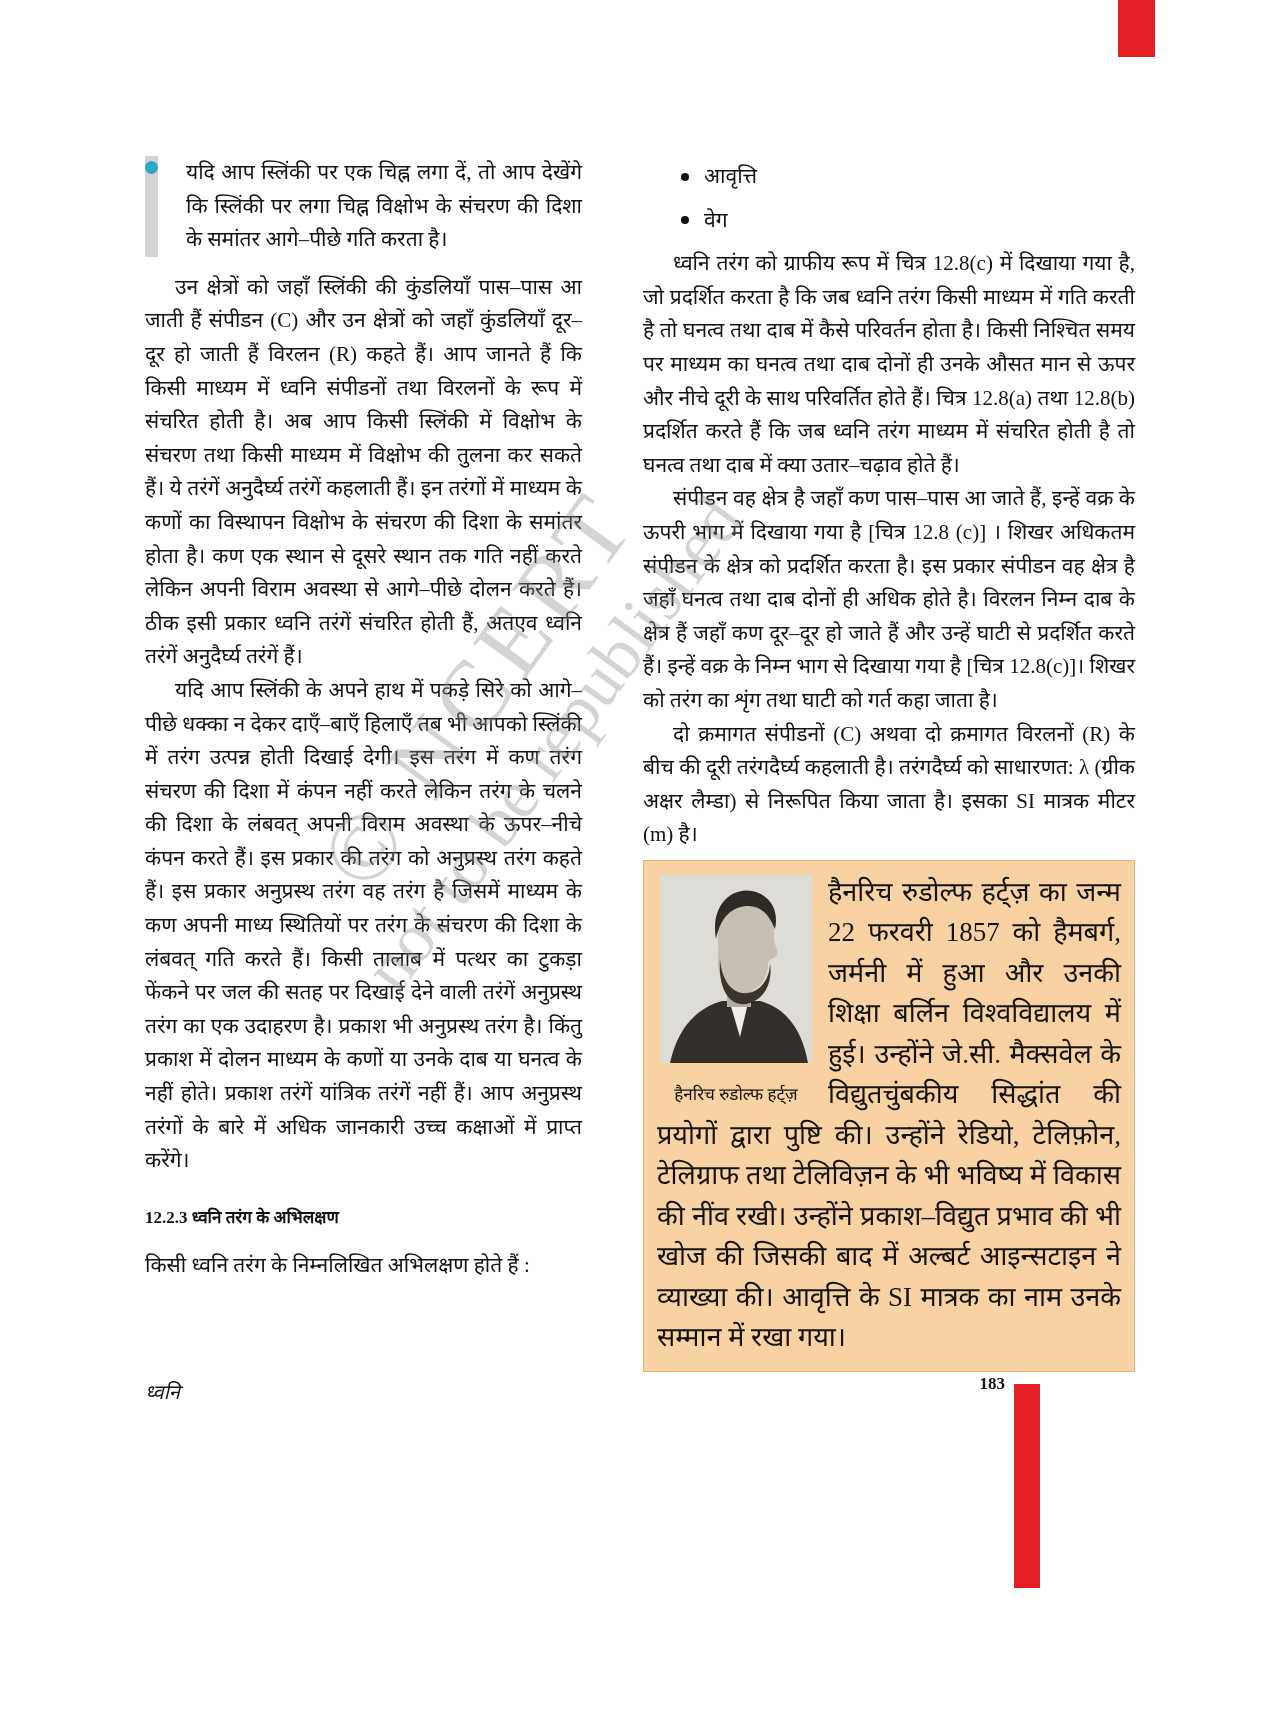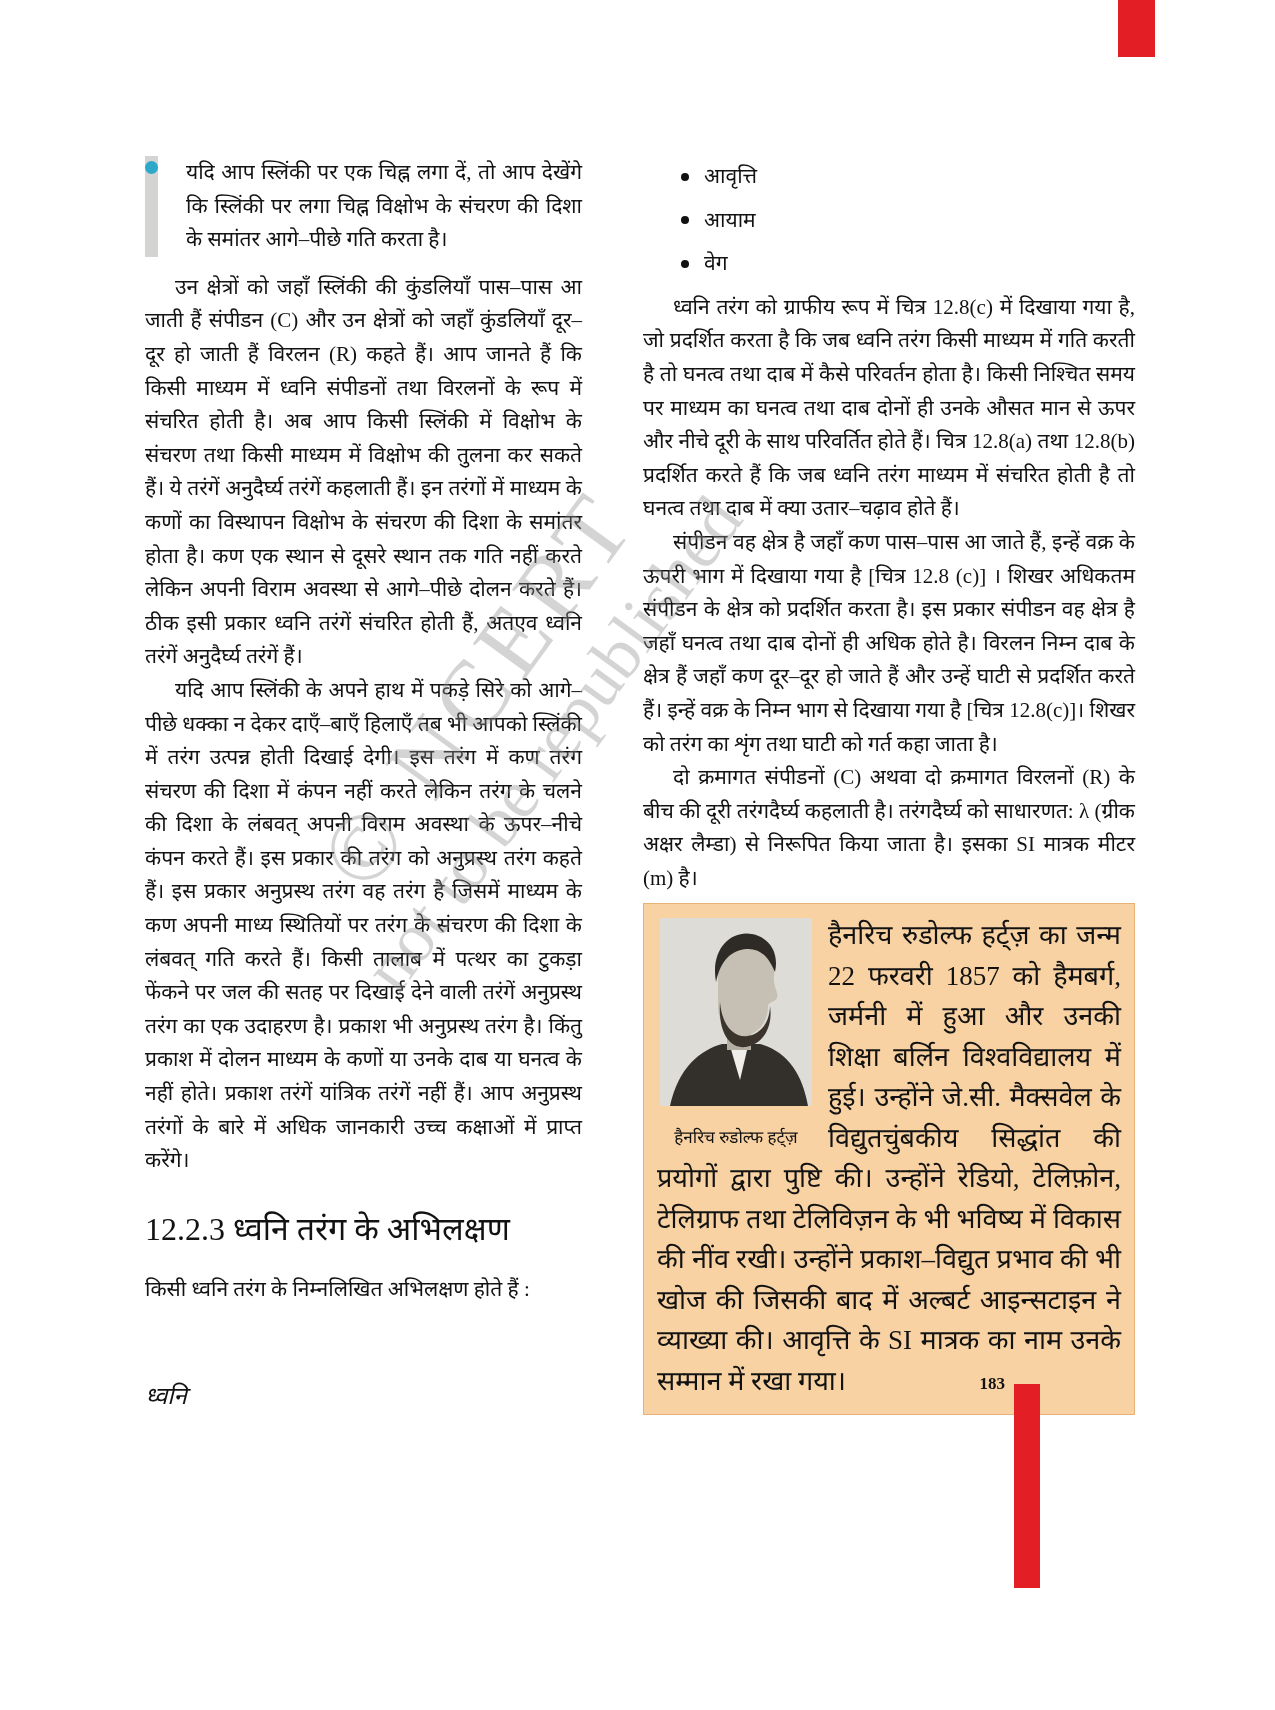--- a/index.html
+++ b/index.html
@@ -27,39 +27,39 @@
   .col-right { left:643px; top:156px; width:492px; }
   .para { text-align:justify; }
   .para.indent { text-indent:30px; }
 
   
   .callout { display:flex; margin-bottom:14px; }
   .callout-bar { flex:0 0 13px; width:13px; background:#d4d4d2; margin-right:28px; position:relative; }
   .callout-dot { position:absolute; left:0; top:5px; width:13px; height:13px; border-radius:50%; background:#2ea8c8; }
   .callout-text { text-align:justify; }
 
-  .section-heading { font-size:32px; font-weight:normal; margin:26px 0 18px 0; }
+  .section-heading { font-size:17px; font-weight:bold; margin:26px 0 18px 0; }
 
   
   .bullet-list { list-style:none; margin:4px 0 10px 38px; }
   .bullet-item { display:flex; align-items:center; gap:15px; margin-bottom:10px; }
   .dot { flex:0 0 8px; width:8px; height:8px; border-radius:50%; background:#111; }
 
   
   .hertz-box {
     background:#f8d2a2; border:1px solid #e6b277;
     margin-top:8px; padding:11px 13px 13px 13px; overflow:hidden;
   }
   .hertz-figure { float:left; width:158px; margin:3px 13px 2px 0; text-align:center; }
   .hertz-figure svg { display:block; width:152px; height:188px; margin:0 auto; background:#dedcd6; }
   .hertz-caption { font-size:17px; margin-top:18px; color:#111; }
   .hertz-text { text-align:justify; font-size:27px; line-height:1.5; }
 
   
-  .footer-left { position:absolute; left:145px; top:1378px; font-style:italic; font-size:24px; z-index:1; }
+  .footer-left { position:absolute; left:145px; top:1378px; font-style:italic; font-size:20px; z-index:1; }
   .page-num { position:absolute; left:925px; top:1374px; width:80px; text-align:right; font-weight:bold; font-size:17px; z-index:1; }
   .red-bar { position:absolute; left:1014px; top:1384px; width:26px; height:204px; background:#e31e24; z-index:1; }
   .footer-center { position:absolute; left:0; top:1546px; width:1170px; text-align:center; font-size:17px; z-index:1; }
 </style>
 </head>
 <body>
 
 <div class="page">
 
   <div class="corner-red"></div>
@@ -83,24 +83,20 @@
   </div>
 
   <div class="col col-right">
     <ul class="bullet-list">
       <li class="bullet-item">
         <span class="dot"></span>
         <span>आवृत्ति</span>
       </li>
       <li class="bullet-item">
         <span class="dot"></span>
-        <span>आयाम</span>
-      </li>
-      <li class="bullet-item">
-        <span class="dot"></span>
         <span>वेग</span>
       </li>
     </ul>
     <p class="para indent">ध्वनि तरंग को ग्राफीय रूप में चित्र 12.8(c) में दिखाया गया है, जो प्रदर्शित करता है कि जब ध्वनि तरंग किसी माध्यम में गति करती है तो घनत्व तथा दाब में कैसे परिवर्तन होता है। किसी निश्चित समय पर माध्यम का घनत्व तथा दाब दोनों ही उनके औसत मान से ऊपर और नीचे दूरी के साथ परिवर्तित होते हैं। चित्र 12.8(a) तथा 12.8(b) प्रदर्शित करते हैं कि जब ध्वनि तरंग माध्यम में संचरित होती है तो घनत्व तथा दाब में क्या उतार–चढ़ाव होते हैं।</p>
     <p class="para indent">संपीडन वह क्षेत्र है जहाँ कण पास–पास आ जाते हैं, इन्हें वक्र के ऊपरी भाग में दिखाया गया है [चित्र 12.8 (c)] । शिखर अधिकतम संपीडन के क्षेत्र को प्रदर्शित करता है। इस प्रकार संपीडन वह क्षेत्र है जहाँ घनत्व तथा दाब दोनों ही अधिक होते है। विरलन निम्न दाब के क्षेत्र हैं जहाँ कण दूर–दूर हो जाते हैं और उन्हें घाटी से प्रदर्शित करते हैं। इन्हें वक्र के निम्न भाग से दिखाया गया है [चित्र 12.8(c)]। शिखर को तरंग का शृंग तथा घाटी को गर्त कहा जाता है।</p>
     <p class="para indent">दो क्रमागत संपीडनों (C) अथवा दो क्रमागत विरलनों (R) के बीच की दूरी तरंगदैर्घ्य कहलाती है। तरंगदैर्घ्य को साधारणत: λ (ग्रीक अक्षर लैम्डा) से निरूपित किया जाता है। इसका SI मात्रक मीटर (m) है।</p>
 
     <div class="hertz-box">
       <figure class="hertz-figure">
         <svg viewBox="0 0 152 188" xmlns="http://www.w3.org/2000/svg">

